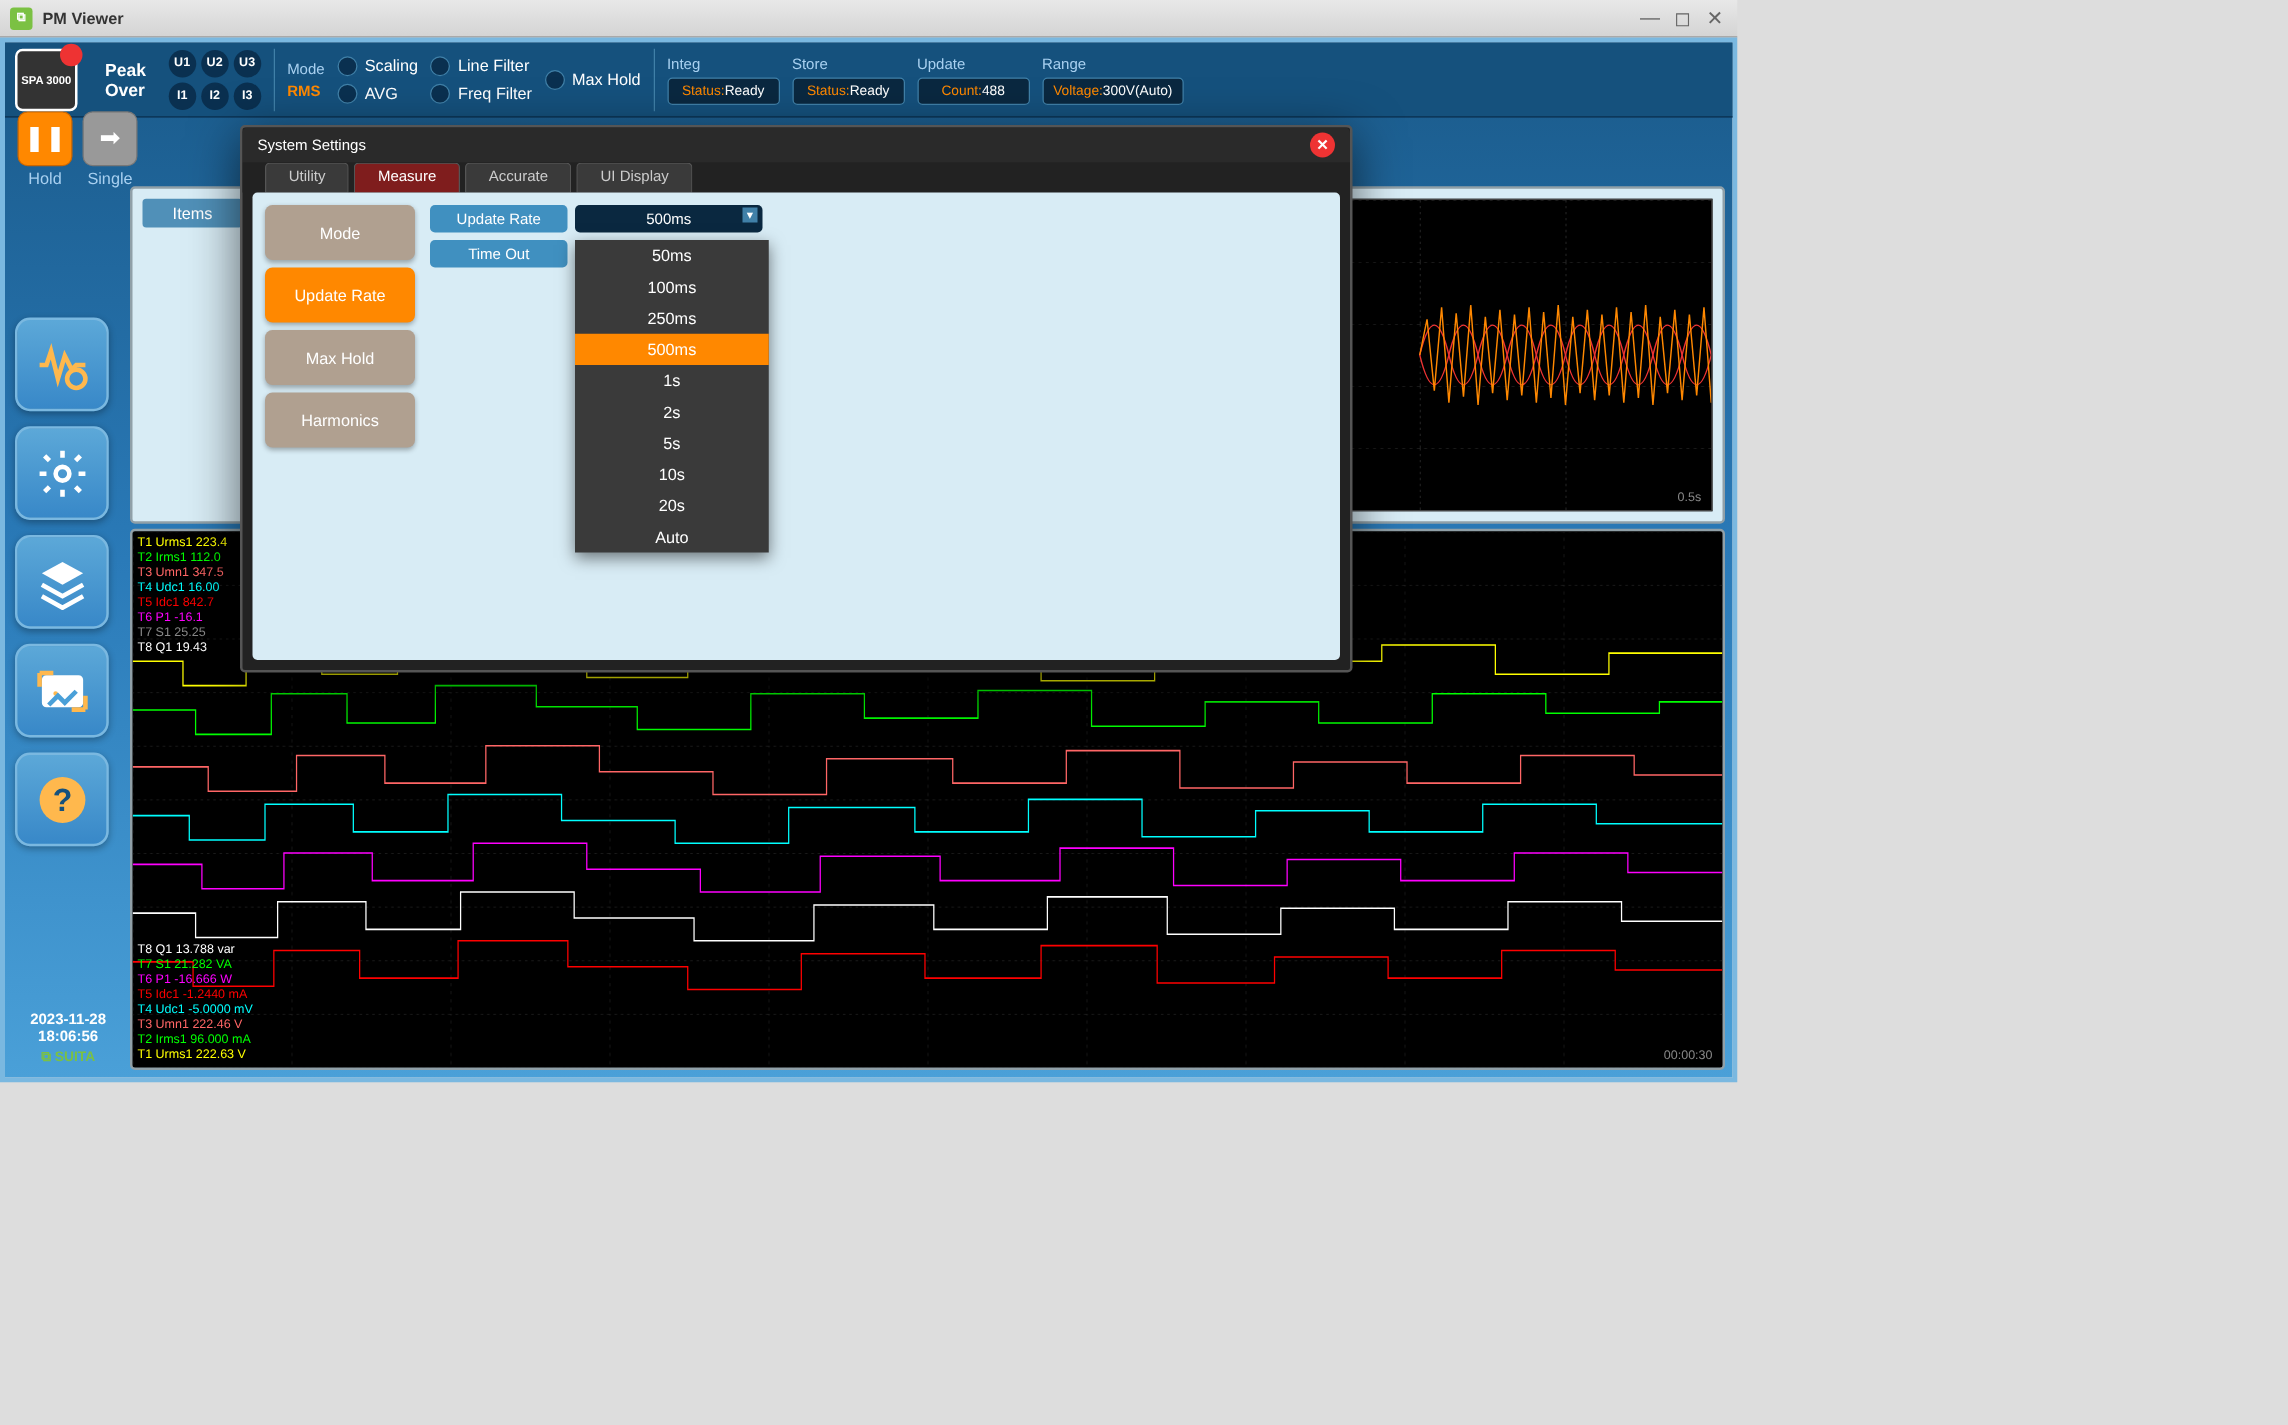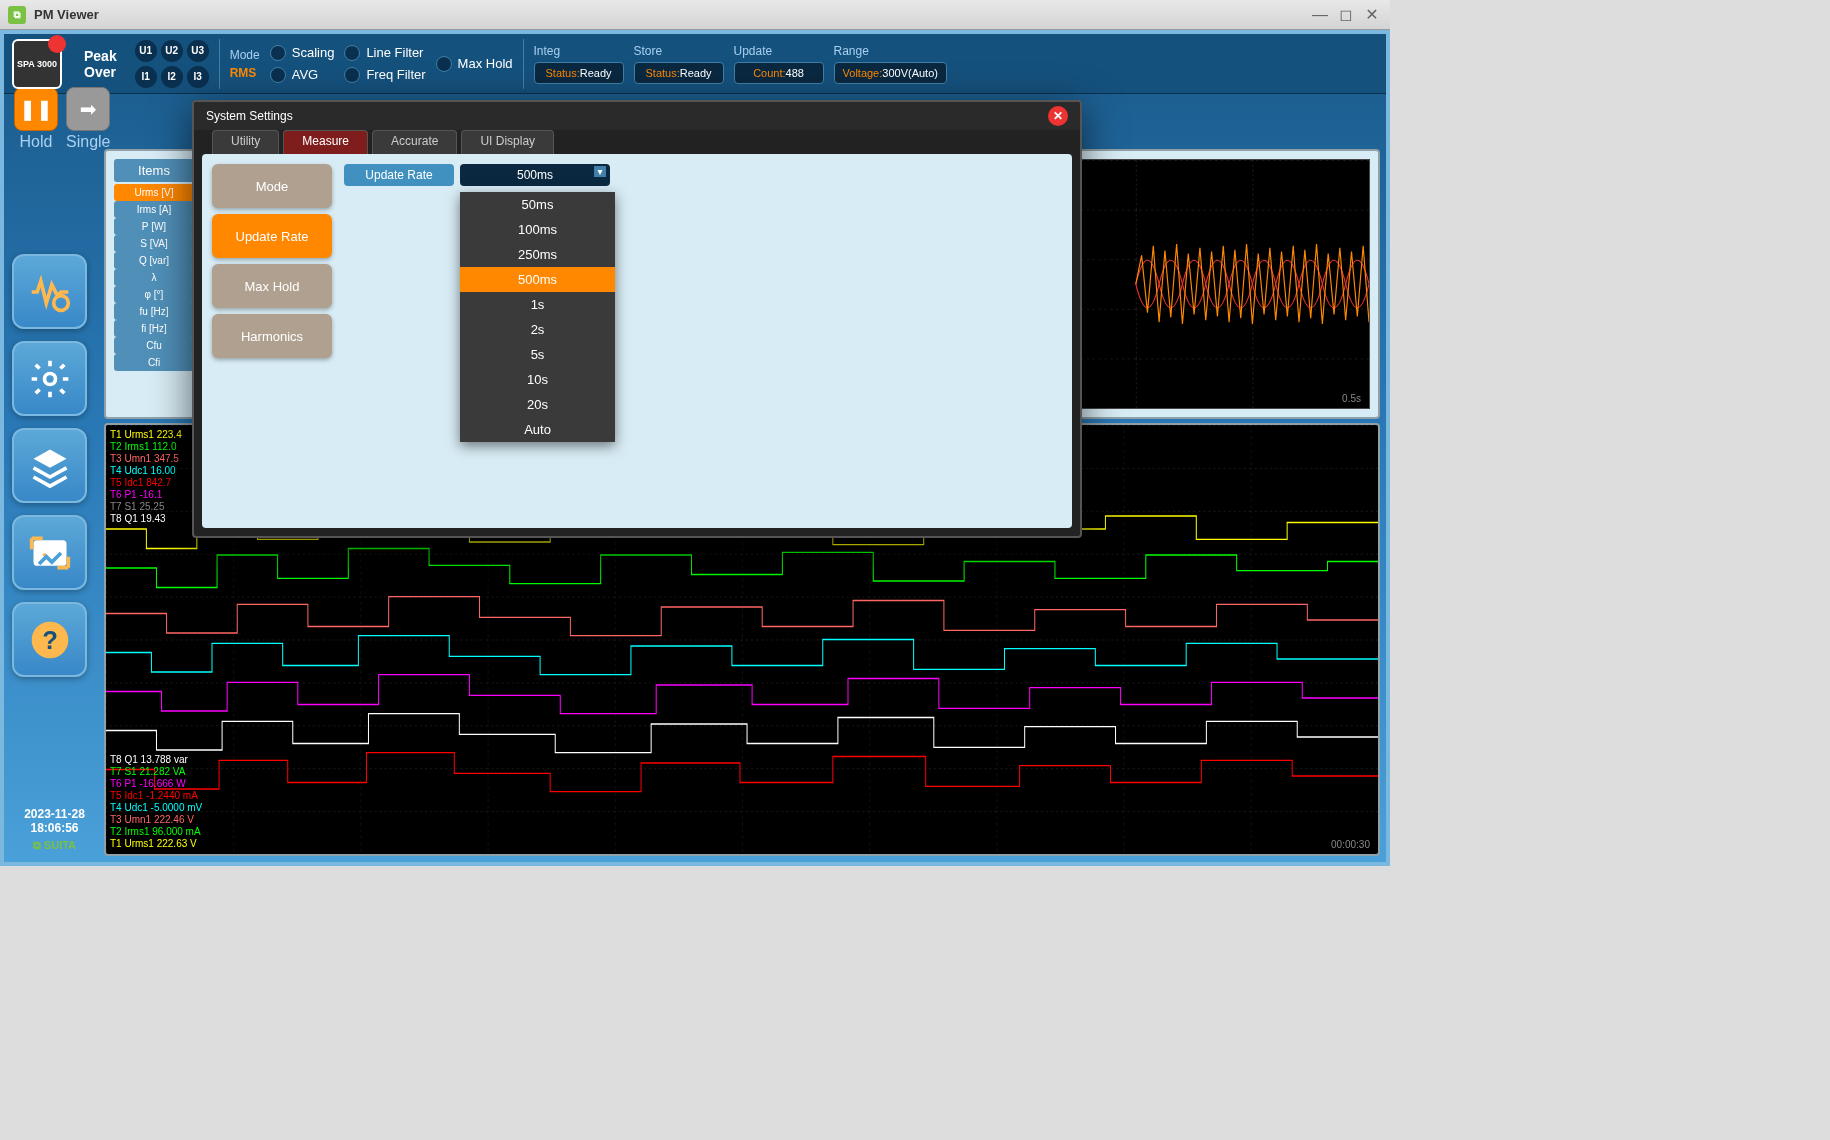--- a/index.html
+++ b/index.html
@@ -27,21 +27,21 @@
     .radio-col { display:flex; flex-direction:column; gap:6px; }
     .radio-itm { display:flex; align-items:center; gap:6px; }
     .radio-dot { width:16px; height:16px; border-radius:50%; background:#0a3050; border:1px solid #4080a8; }
     .stat-box { background:#0a2840; border:1px solid #4080a8; border-radius:4px; padding:4px 8px; font-size:11px; min-width:90px; }
     .stat-box .line{ white-space:nowrap;text-align:center; }
     .stat-box .orange{ color:#ff8800; }
     
     .toolbar { height: 50px; display:flex; align-items:center; padding:0 10px; gap:8px; }
     .tb-action { width:44px; height:44px; background:#ff8800; border-radius:8px; border:1px solid #cc6600; display:flex;flex-direction:column;align-items:center;justify-content:center; color:#fff; font-size:20px; cursor:pointer; }
     .tb-action.grey { background:#999; border-color:#777; }
-    .tb-lbl { text-align:center; font-size:16px; color:#a8d0f0; margin-top:2px; }
+    .tb-lbl { text-align:center; font-size:13px; color:#a8d0f0; margin-top:2px; }
     
     .sidebar { position:absolute; left:8px; top:220px; width:85px; display:flex; flex-direction:column; gap:12px; }
     .sb-btn { width:75px; height:75px; background:linear-gradient(#5ca8d8,#3888c8); border:2px solid #7ab8e0; border-radius:12px; display:flex; align-items:center; justify-content:center; cursor:pointer; box-shadow:0 2px 6px rgba(0,0,0,0.3); }
     .sb-btn svg { width:44px; height:44px; }
     .datetime { position:absolute; left:8px; bottom:10px; width:85px; text-align:center; color:#fff; font-size:12px; font-weight:bold; }
     .suita { color:#7bc143; font-size:11px; font-weight:bold; margin-top:4px; }
     
     .main { position:absolute; left:100px; right:6px; top:115px; bottom:6px; display:flex; flex-direction:column; gap:4px; }
     
     .panel-top { height:270px; background:#d8ecf5; border:2px solid #90a0a8; border-radius:4px; display:flex; padding:8px; position:relative; }
@@ -218,33 +218,20 @@
   <div class="datetime">
     <div>2023-11-28</div>
     <div>18:06:56</div>
     <div class="suita">⧉ SUITA</div>
   </div>
 
   <div class="main">
     <div class="panel-top">
       <div class="item-list">
         <div class="item-head">Items</div>
-        <div id="item-list-rows">
-            <div class="list-item active">Urms [V]</div>
-            <div class="list-item">Irms [A]</div>
-            <div class="list-item">P [W]</div>
-            <div class="list-item">S [VA]</div>
-            <div class="list-item">Q [var]</div>
-            <div class="list-item">λ</div>
-            <div class="list-item">φ [°]</div>
-            <div class="list-item">fu [Hz]</div>
-            <div class="list-item">fi [Hz]</div>
-            <div class="list-item">Cfu</div>
-            <div class="list-item">Cfi</div>
-          </div>
       </div>
       <div class="wave-area">
         <svg class="wave-svg" viewBox="0 0 1000 260" preserveAspectRatio="none">
           <defs>
               <pattern id="grid1" width="100" height="52" patternUnits="userSpaceOnUse">
                 <path d="M100 0 L0 0 0 52" fill="none" stroke="#333" stroke-width="1" stroke-dasharray="2,3"></path>
               </pattern>
             </defs>
           <rect width="1000" height="260" fill="url(#grid1)"></rect>
           <g stroke="#e33" fill="none" stroke-width="1" transform="translate(800,0)">
@@ -317,20 +304,23 @@
           <div class="cat-btn">Mode</div>
           <div class="cat-btn active">Update Rate</div>
           <div class="cat-btn">Max Hold</div>
           <div class="cat-btn">Harmonics</div>
         </div>
       <div class="opt-col">
         <div class="opt-row">
           <div class="opt-label">Update Rate</div>
           <div class="opt-select">500ms</div>
         </div>
+        <div class="opt-row">
+          <div class="opt-label">Time Out</div>
+        </div>
         <div class="dropdown" id="dropdown">
             <div class="dd-item">50ms</div>
             <div class="dd-item">100ms</div>
             <div class="dd-item">250ms</div>
             <div class="dd-item active">500ms</div>
             <div class="dd-item">1s</div>
             <div class="dd-item">2s</div>
             <div class="dd-item">5s</div>
             <div class="dd-item">10s</div>
             <div class="dd-item">20s</div>

